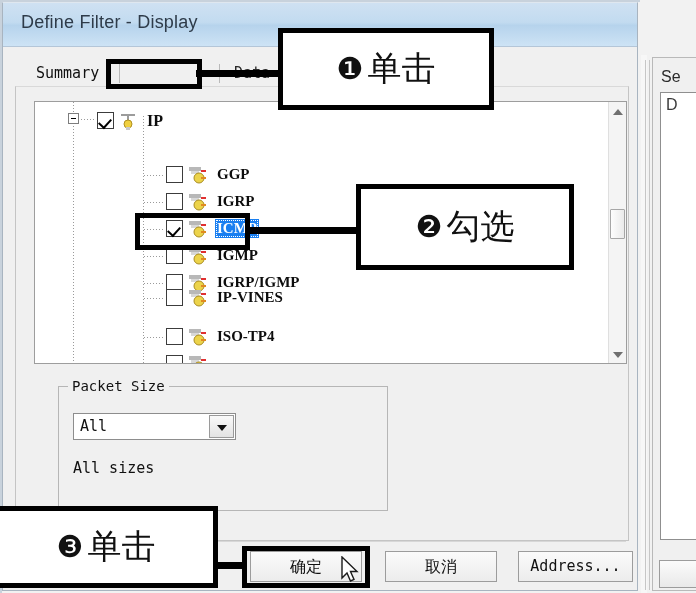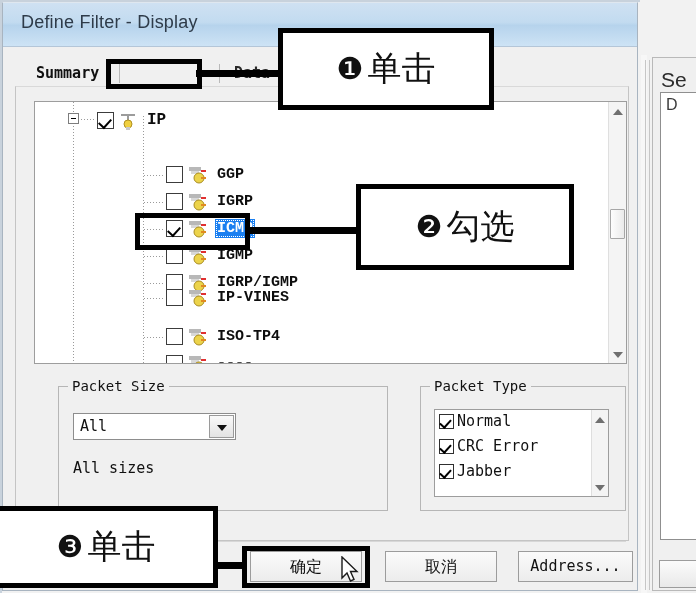--- a/index.html
+++ b/index.html
@@ -31,21 +31,21 @@
     box-sizing:border-box;
   }
   .title-text{
     position:absolute;left:18px;top:9px;
     font-size:18px;color:#2e3b49;letter-spacing:.2px;
     font-family:"Liberation Sans", sans-serif;
   }
 
   
   .tabstrip{
-    position:absolute;left:12px;top:58px;width:614px;height:26px;font-weight:bold;
+    position:absolute;left:12px;top:58px;width:614px;height:26px;
   }
   .tab{
     position:absolute;top:0;height:25px;line-height:25px;
     font-family:"DejaVu Sans Mono", monospace;
     font-size:15px;color:#111;
     padding:0 7px;box-sizing:border-box;white-space:nowrap;
   }
   .tab-sep{
     position:absolute;top:3px;width:1px;height:19px;background:#b9b9b9;
   }
@@ -99,21 +99,21 @@
     background:#fff;border:1px solid #3c3c3c;box-sizing:border-box;
   }
   .cbx.checked:after{
     content:"";position:absolute;left:3px;top:3px;width:6px;height:10px;
     border:solid #000;border-width:0 2px 2px 0;transform:rotate(42deg);
   }
   .proto-icon{position:absolute;top:3px;width:20px;height:20px;}
   .proto-icon svg{display:block;}
   .lbl{
     position:absolute;top:3px;
-    font-family:Liberation Mono, monospace;
+    font-family:Liberation Serif, serif;
     font-size:15px;font-weight:bold;color:#0d0d0d;white-space:nowrap;
     line-height:19px;
   }
   .lbl.sel{
     background:#1a7ff0;color:#fff;padding:0 2px;
     outline:1px dotted #ffffff;outline-offset:-2px;
   }
   .lbl.root{font-size:16px;}
 
   
@@ -213,21 +213,21 @@
   }
 
   
   .side-panel{
     position:absolute;left:652px;top:57px;width:44px;height:534px;
     background:#f0f0f0;border:1px solid #b9b9b9;border-right:none;
     box-sizing:border-box;
   }
   .side-title{
     position:absolute;left:8px;top:10px;
-    font-size:21px;color:#2b2b2b;white-space:nowrap;
+    font-size:16px;color:#2b2b2b;white-space:nowrap;
   }
   .side-list{
     position:absolute;left:7px;top:34px;right:-6px;height:448px;
     background:#fff;border:1px solid #8f8f8f;box-sizing:border-box;
   }
   .side-list-item{
     position:absolute;left:5px;top:3px;font-size:16px;color:#3a3a3a;white-space:nowrap;
   }
   .side-btn{
     position:absolute;left:6px;top:502px;width:42px;height:28px;
@@ -452,45 +452,20 @@
 
   <div class="group" id="grp-packet-size">
     <div class="group-title">Packet Size</div>
     <div class="combo">
       <div class="combo-val">All</div>
       <div class="combo-btn"></div>
     </div>
     <div class="sizes-text">All sizes</div>
   </div>
 
-  <div class="group" id="grp-packet-type">
-    <div class="group-title">Packet Type</div>
-    <div class="ptype-list">
-      <div class="ptype-row">
-        <div class="pt-cbx"></div>
-        <div class="pt-lbl">Normal</div>
-      </div>
-      <div class="ptype-row">
-        <div class="pt-cbx"></div>
-        <div class="pt-lbl">CRC Error</div>
-      </div>
-      <div class="ptype-row">
-        <div class="pt-cbx"></div>
-        <div class="pt-lbl">Jabber</div>
-      </div>
-      <div class="pt-scroll">
-        <div class="sb-btn up" style="width:16px">
-          <div class="sb-arrow" style="left:3px"></div>
-        </div>
-        <div class="sb-btn down" style="width:16px">
-          <div class="sb-arrow" style="left:3px"></div>
-        </div>
-      </div>
-    </div>
-  </div>
 
   <div class="hr-sep"></div>
 
   <div class="btn btn-cn" id="btn-ok">确定</div>
   <div class="btn btn-cn" id="btn-cancel">取消</div>
   <div class="btn" id="btn-profiles">Address...</div>
 
   <div class="side-divider"></div>
   <div class="side-scroll-edge"></div>
   <div class="side-panel">

